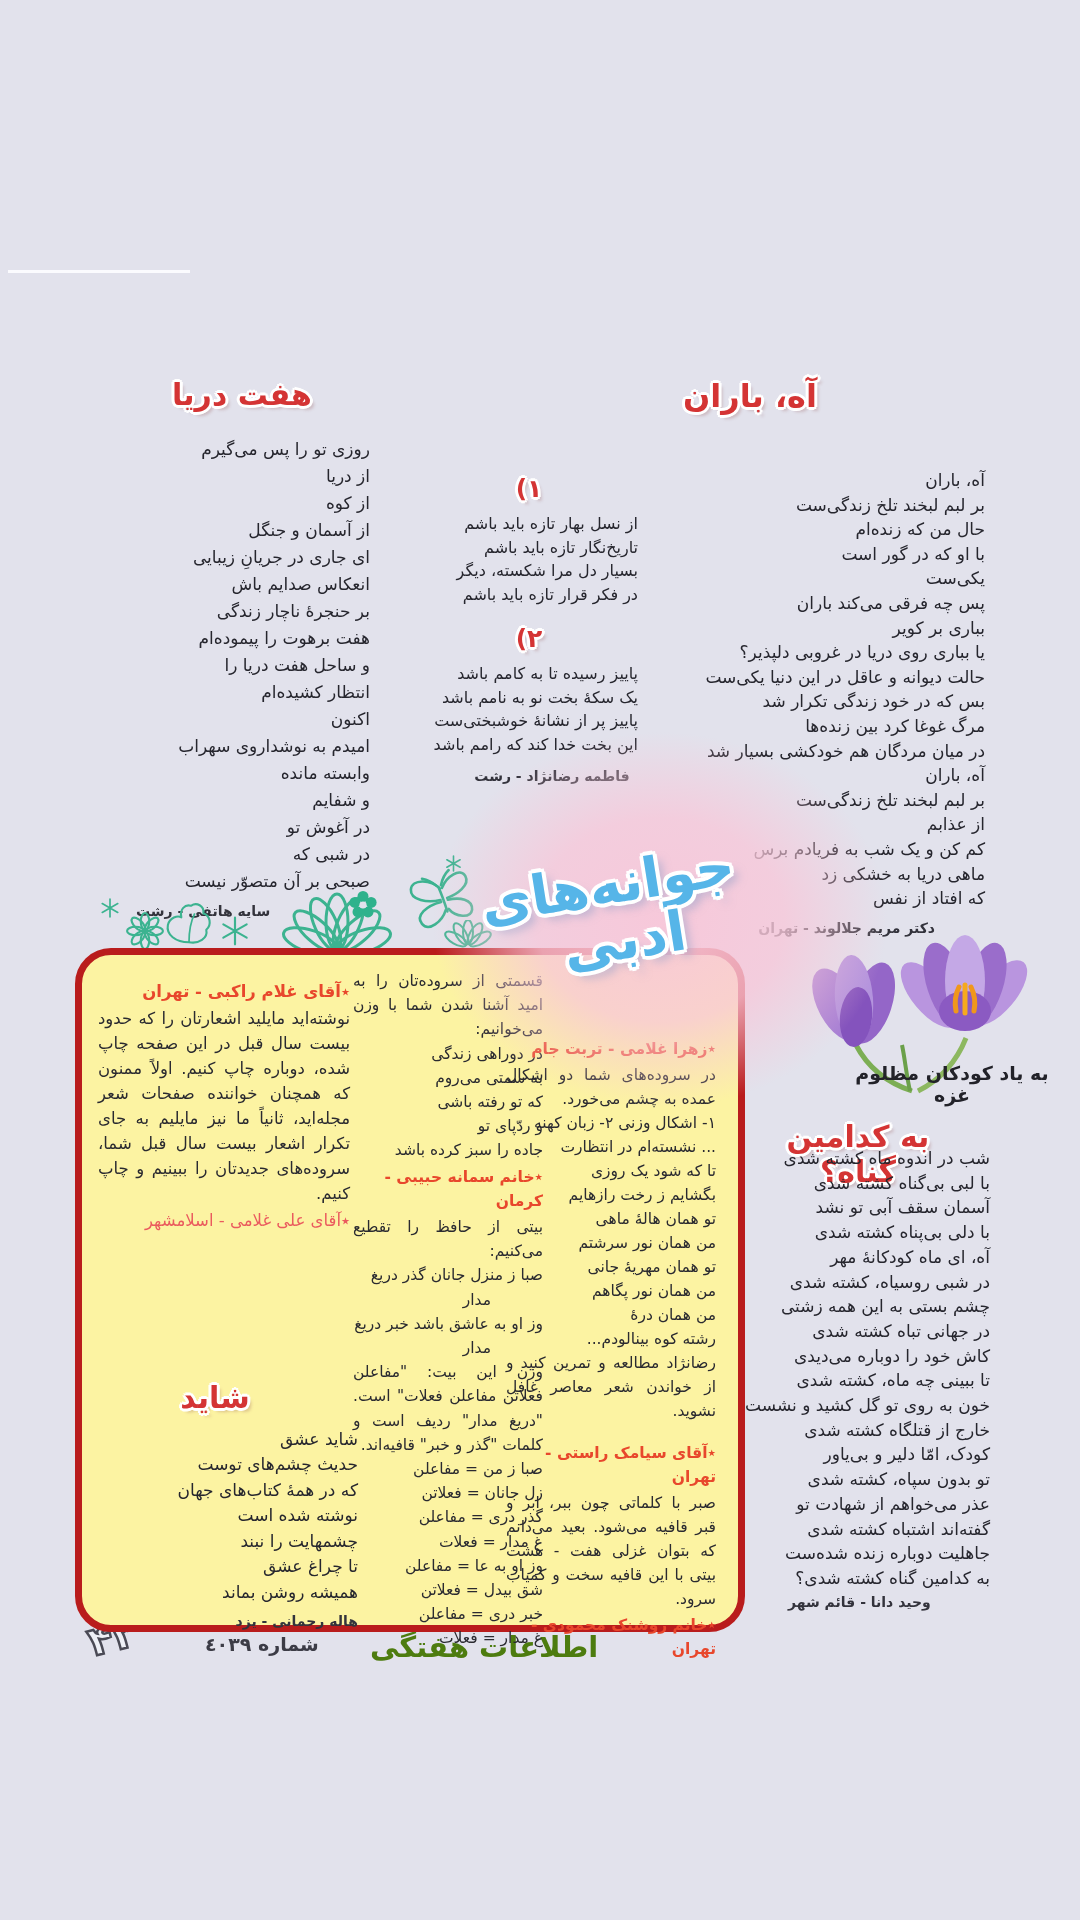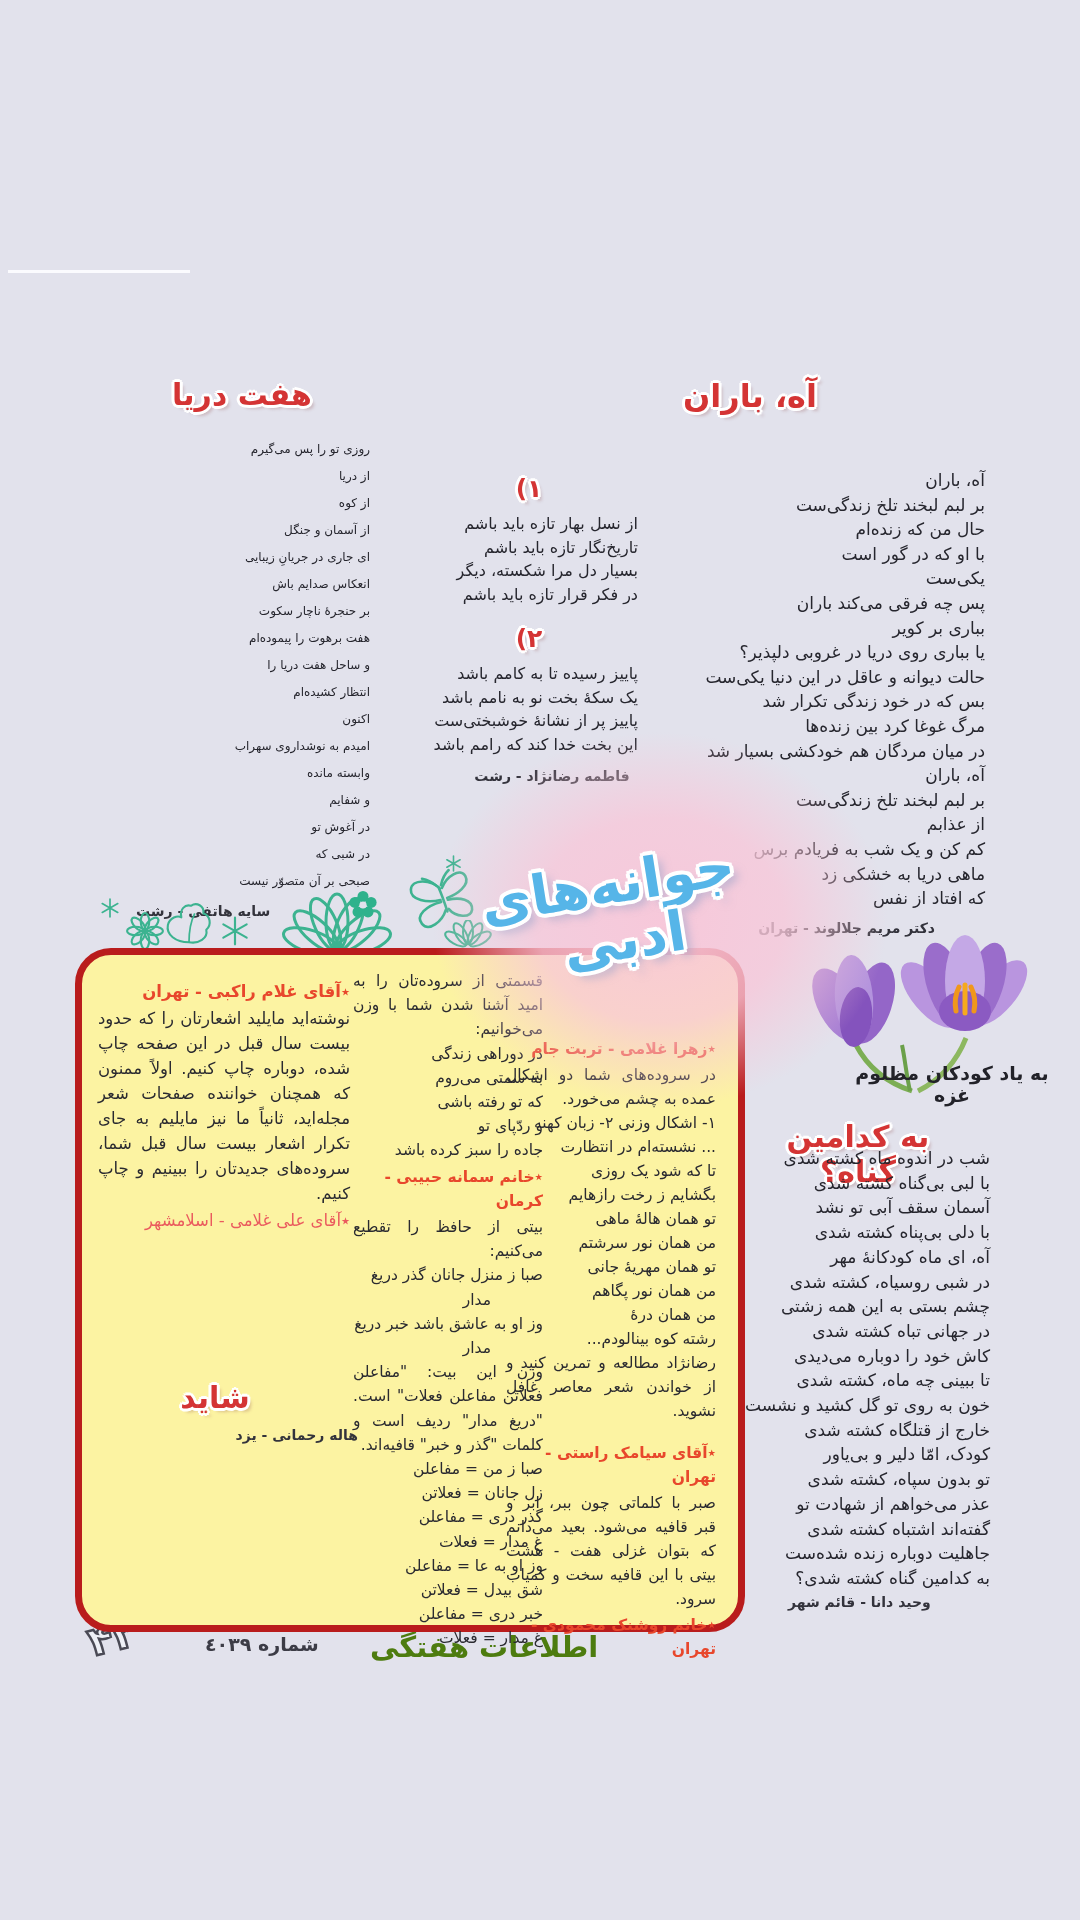--- a/index.html
+++ b/index.html
@@ -15,21 +15,21 @@
     text-shadow:-2px -2px 0 #fff,2px -2px 0 #fff,-2px 2px 0 #fff,2px 2px 0 #fff,
       -3px 0 0 #fff,3px 0 0 #fff,0 -3px 0 #fff,0 3px 0 #fff,
       4px 4px 3px rgba(150,90,90,.28);
   }
   .pl{white-space:nowrap;text-align:right;}
   .attr{font-weight:bold;font-size:14px;color:#33333c;}
 
   
   .haft{left:88px;top:352px;width:282px;}
   .haft .rt{font-size:30px;text-align:center;padding-left:26px;margin-bottom:24px;}
-  .haft .lines{line-height:27px;font-size:12px;}
+  .haft .lines{line-height:27px;font-size:17px;}
   .haft .attr{margin-top:8px;padding-left:48px;text-align:left;}
 
   
   .quatrains{left:420px;top:474px;width:218px;}
   .qlabel{direction:ltr;unicode-bidi:bidi-override;text-align:center;font-size:25px;height:38px;}
   .quatrains .lines{line-height:23.5px;font-size:16px;}
   .q2{margin-top:18px;}
   .quatrains .attr{margin-top:12px;text-align:center;padding-left:46px;}
 
   
@@ -91,21 +91,21 @@
 
 <section class="abs haft">
   <h2 class="rt">هفت دریا</h2>
   <div class="lines">
       <div class="pl">روزی تو را پس می‌گیرم</div>
       <div class="pl">از دریا</div>
       <div class="pl">از کوه</div>
       <div class="pl">از آسمان و جنگل</div>
       <div class="pl">ای جاری در جریانِ زیبایی</div>
       <div class="pl">انعکاس صدایم باش</div>
-      <div class="pl">بر حنجرهٔ ناچار سکوت</div>
+      <div class="pl">بر حنجرهٔ ناچار زندگی</div>
       <div class="pl">هفت برهوت را پیموده‌ام</div>
       <div class="pl">و ساحل هفت دریا را</div>
       <div class="pl">انتظار کشیده‌ام</div>
       <div class="pl">اکنون</div>
       <div class="pl">امیدم به نوشداروی سهراب</div>
       <div class="pl">وابسته مانده</div>
       <div class="pl">و شفایم</div>
       <div class="pl">در آغوش تو</div>
       <div class="pl">در شبی که</div>
       <div class="pl">صبحی بر آن متصوّر نیست</div>
@@ -301,20 +301,29 @@
       <div class="row ln">من همان درهٔ</div>
       <div class="row ln">رشته کوه بینالودم...</div>
       <div class="row j">رضانژاد مطالعه و تمرین کنید و از خواندن شعر معاصر غافل نشوید.</div>
       <div class="row gap"></div>
       <div class="row h">٭آقای سیامک راستی - تهران</div>
       <div class="row j">صبر با کلماتی چون ببر، ابر و قبر قافیه می‌شود. بعید می‌دانم که بتوان غزلی هفت - هشت بیتی با این قافیه سخت و کمیاب سرود.</div>
       <div class="row h">٭خانم روشنک محمودی - تهران</div>
     </div>
   <section class="shayad">
     <h2 class="rt">شاید</h2>
+    <div class="lines">
+        <div class="pl">شاید عشق</div>
+        <div class="pl">حدیث چشم‌های توست</div>
+        <div class="pl">که در همهٔ کتاب‌های جهان</div>
+        <div class="pl">نوشته شده است</div>
+        <div class="pl">چشمهایت را نبند</div>
+        <div class="pl">تا چراغ عشق</div>
+        <div class="pl">همیشه روشن بماند</div>
+      </div>
     <div class="attr">هاله رحمانی - یزد</div>
   </section>
 </div>
 
 <div class="abs glow"></div>
 <div class="abs sec-title">
   <div class="bt">جوانه‌های</div>
   <div class="bt bt2">ادبی</div>
 </div>
 

